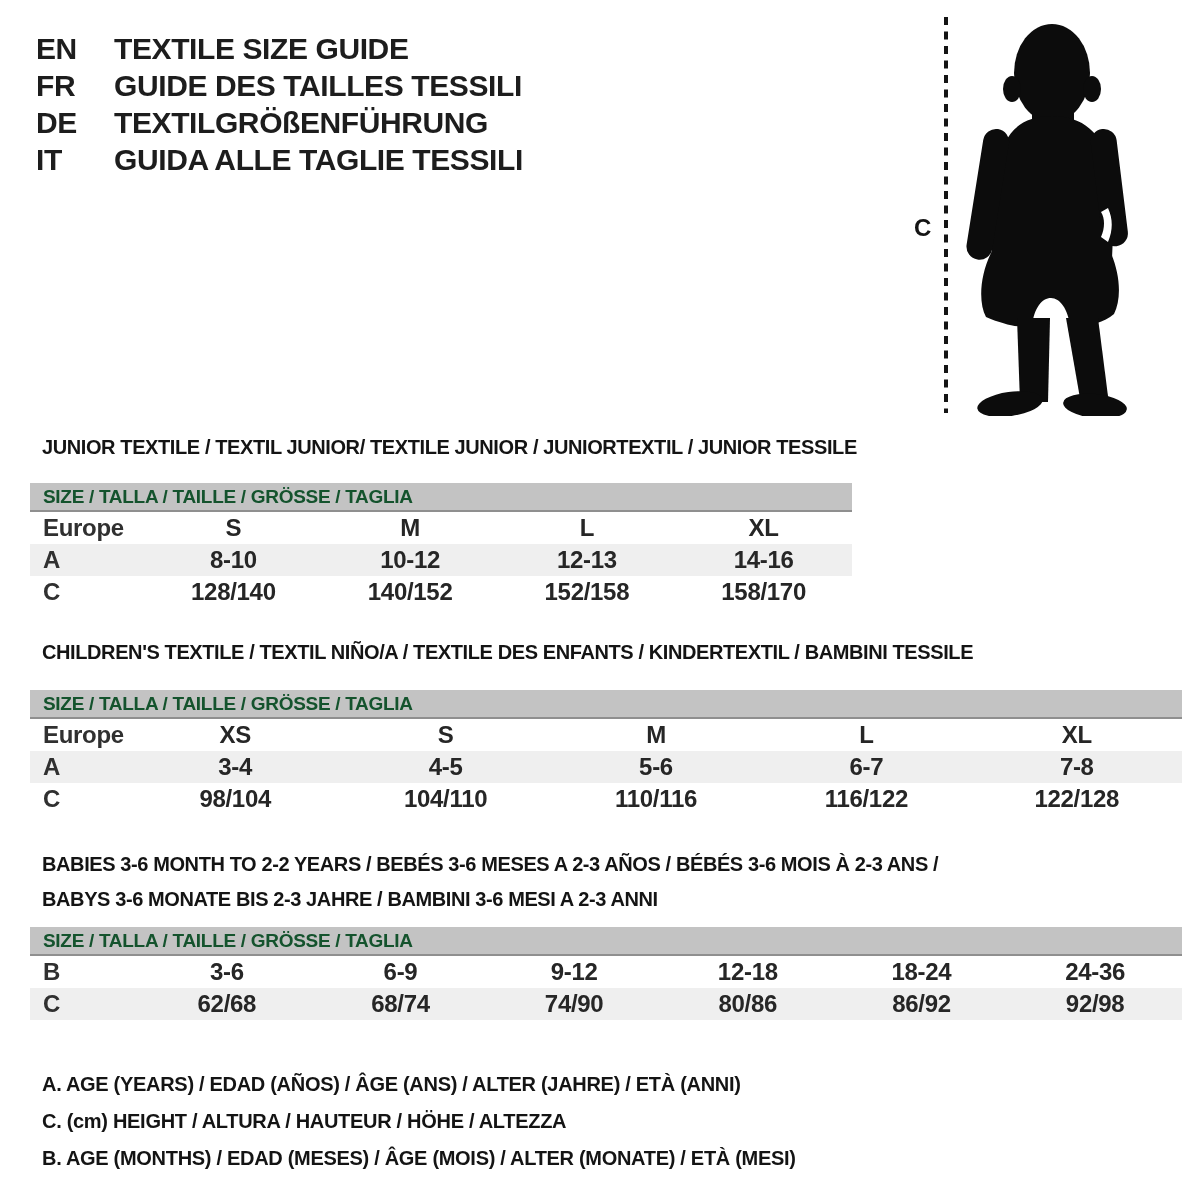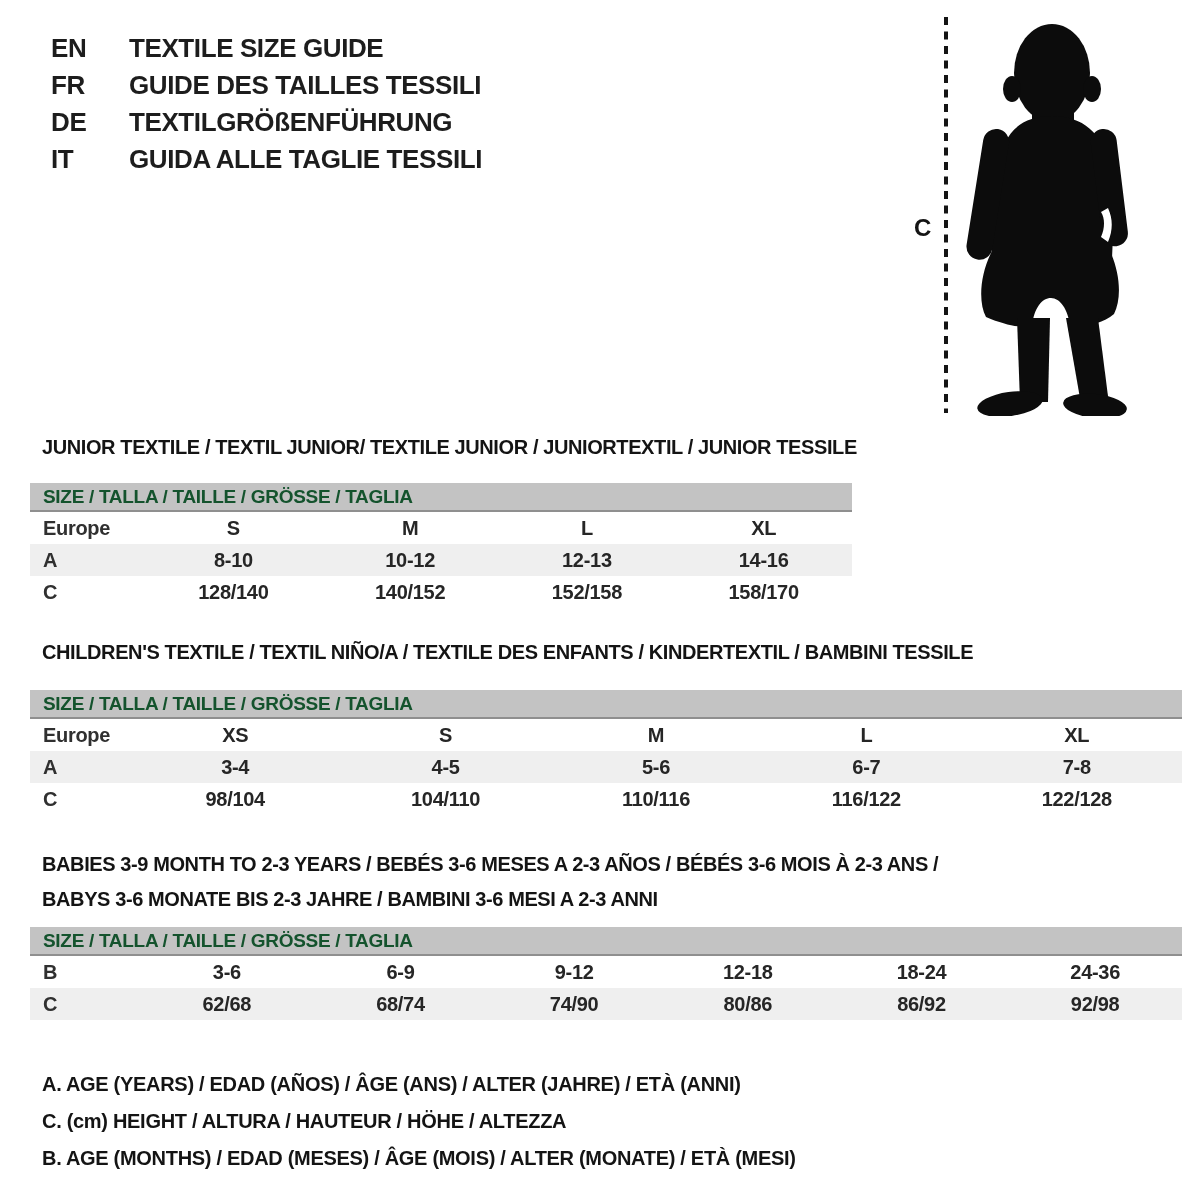--- a/index.html
+++ b/index.html
@@ -2,21 +2,21 @@
 <html><head>
 <meta charset="utf-8">
 <style>
   html,body{margin:0;padding:0;background:#fff;}
   .page{
     position:relative;width:1200px;height:1200px;background:#ffffff;
     font-family:"Liberation Sans",sans-serif;font-weight:bold;color:#1d1d1d;
     overflow:hidden;border-radius:14px;
   }
   
-  .lang{position:absolute;left:51px;top:30px;font-size:26px;line-height:37px;letter-spacing:-0.4px;}
+  .lang{position:absolute;left:36px;top:30px;font-size:30px;line-height:37px;letter-spacing:-0.4px;}
   .lang-row{display:flex;}
   .lang-code{width:78px;}
   
   .figure{position:absolute;left:900px;top:12px;width:290px;height:412px;}
   .c-label{position:absolute;left:14px;top:202px;font-size:24px;color:#141414;}
   .dash-svg{position:absolute;left:42px;top:2px;}
   .toddler-svg{position:absolute;left:62px;top:4px;}
   
   .sec-title{position:absolute;font-size:20px;letter-spacing:-0.4px;white-space:nowrap;color:#141414;}
   .t1-title{left:42px;top:436px;}
@@ -27,21 +27,21 @@
   .tbl1{left:30px;top:483px;width:822px;}
   .tbl2{left:30px;top:690px;width:1152px;}
   .tbl3{left:30px;top:927px;width:1152px;}
   .bar{
     background:#c3c3c3;border-bottom:2px solid #8f8f8f;height:27px;line-height:28px;
     padding-left:13px;font-size:19px;color:#14532d;letter-spacing:-0.3px;
   }
   table.size-table{border-collapse:collapse;table-layout:fixed;width:100%;}
   .size-table td{
     box-sizing:border-box;height:32px;text-align:center;vertical-align:middle;
-    font-size:20px;color:#262626;letter-spacing:-0.3px;
+    font-size:24px;color:#262626;letter-spacing:-0.3px;
   }
   .size-table td.rl{text-align:left;padding-left:13px;color:#303030;}
   .size-table tr:nth-child(even) td{background:#efefef;}
   
   .legend{position:absolute;left:42px;top:1066px;font-size:20px;line-height:37px;letter-spacing:-0.3px;color:#141414;}
 </style>
 </head>
 <body>
 
 <div class="page">
@@ -161,21 +161,21 @@
         <td>104/110</td>
         <td>110/116</td>
         <td>116/122</td>
         <td>122/128</td>
       </tr>
       </tbody>
     </table>
   </div>
 
   <div class="sec-title t3-title">
-    <div>BABIES 3-9 MONTH TO 2-3 YEARS / BEBÉS 3-6 MESES A 2-3 AÑOS / BÉBÉS 3-6 MOIS À 2-3 ANS /</div>
+    <div>BABIES 3-6 MONTH TO 2-2 YEARS / BEBÉS 3-6 MESES A 2-3 AÑOS / BÉBÉS 3-6 MOIS À 2-3 ANS /</div>
     <div>BABYS 3-6 MONATE BIS 2-3 JAHRE / BAMBINI 3-6 MESI A 2-3 ANNI</div>
   </div>
   <div class="table-block tbl3">
     <div class="bar">SIZE / TALLA / TAILLE / GRÖSSE / TAGLIA</div>
     <table class="size-table">
       <colgroup>
           <col style="width:110px">
           <col>
           <col>
           <col>

